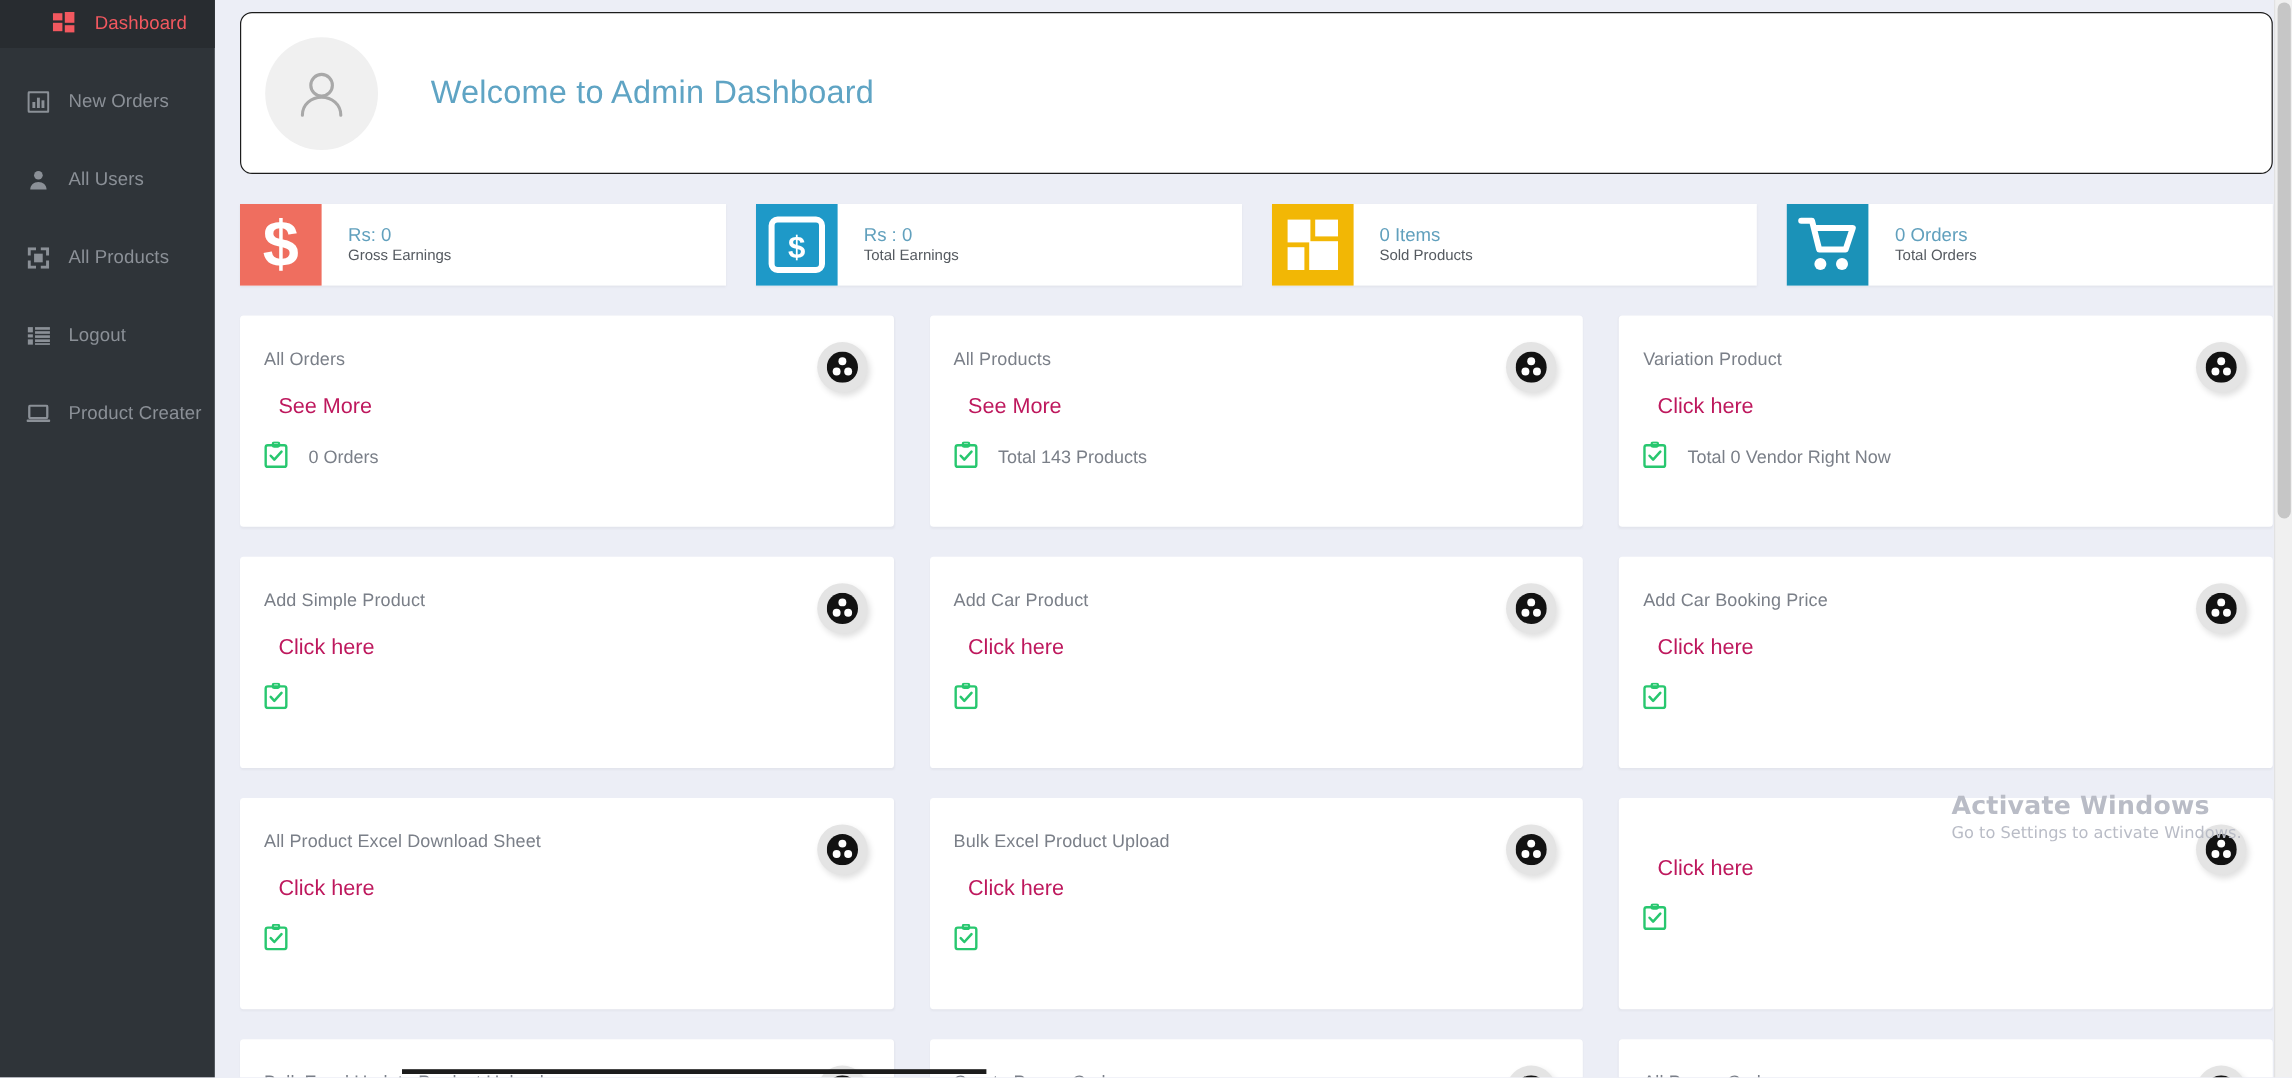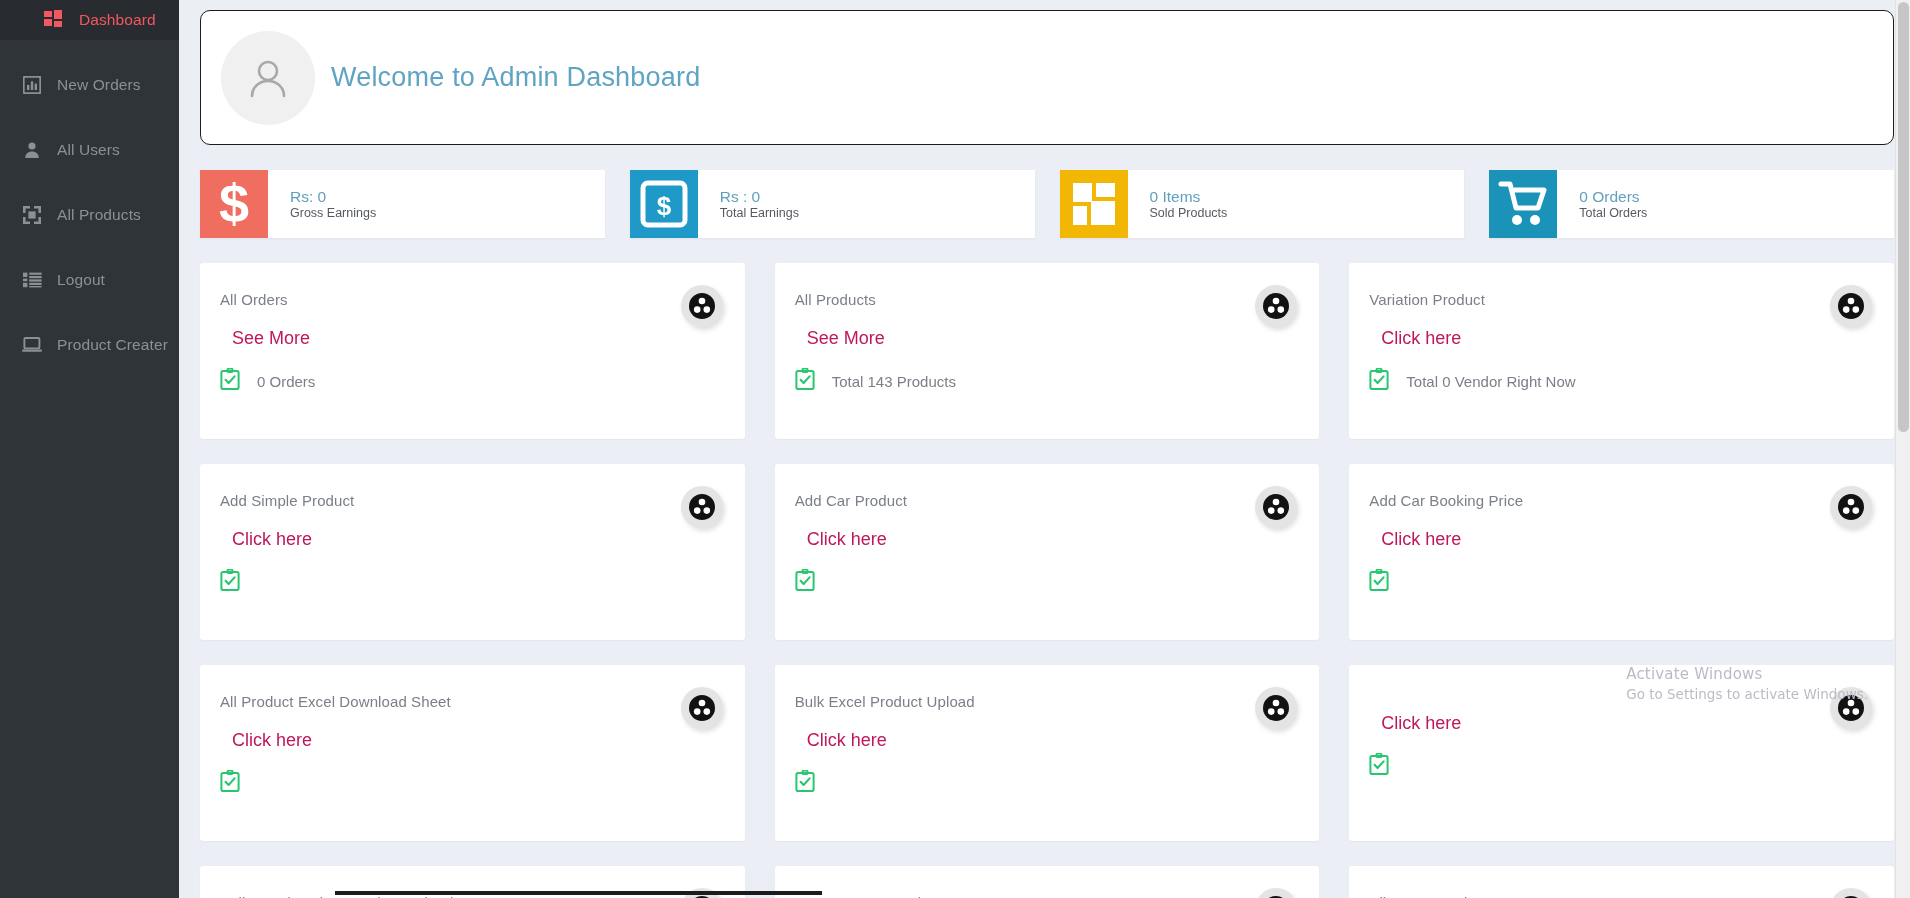--- a/index.html
+++ b/index.html
@@ -65,21 +65,21 @@
 
   
   .welcome {
     background: #ffffff;
     border: 1.5px solid #1c1c1c;
     border-radius: 10px;
     height: 135px;
     display: flex;
     align-items: center;
     padding-left: 20px;
-    gap: 16px;
+    gap: 44px;
   }
   .avatar {
     width: 94px; height: 94px;
     border-radius: 50%;
     background: #f0f0f0;
     display: flex; align-items: center; justify-content: center;
     flex: 0 0 94px;
   }
   .welcome-title {
     color: #5fa4c4;
@@ -177,23 +177,24 @@
   .watermark {
     position: absolute;
     right: 42px;
     bottom: 196px;
     text-align: left;
     pointer-events: none;
     user-select: none;
   }
   .wm-title {
     color: #b9bcc6;
-    font-size: 15px;
+    font-size: 21px;
     font-family: "DejaVu Sans", sans-serif;
     letter-spacing: .2px;
+    font-weight: bold;
   }
   .wm-sub {
     color: #b9bcc6;
     font-size: 13.5px;
     font-family: "DejaVu Sans", sans-serif;
     margin-top: 3px;
   }
 
   
   .vscroll {

